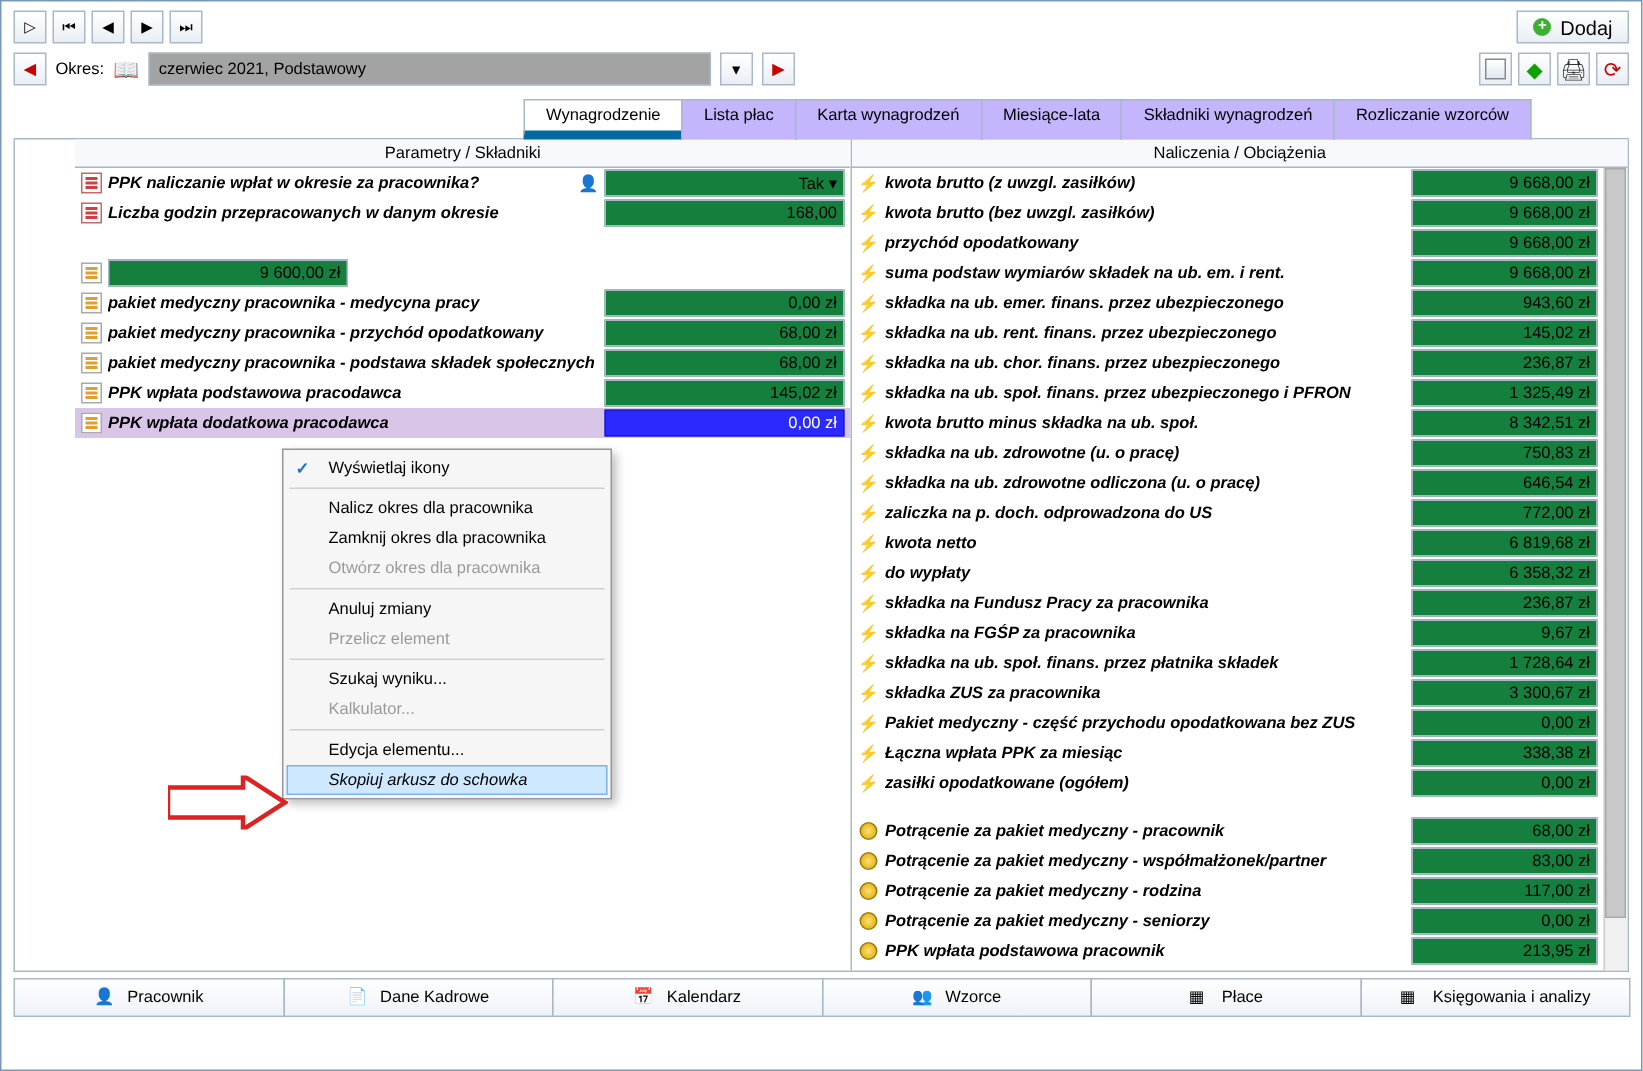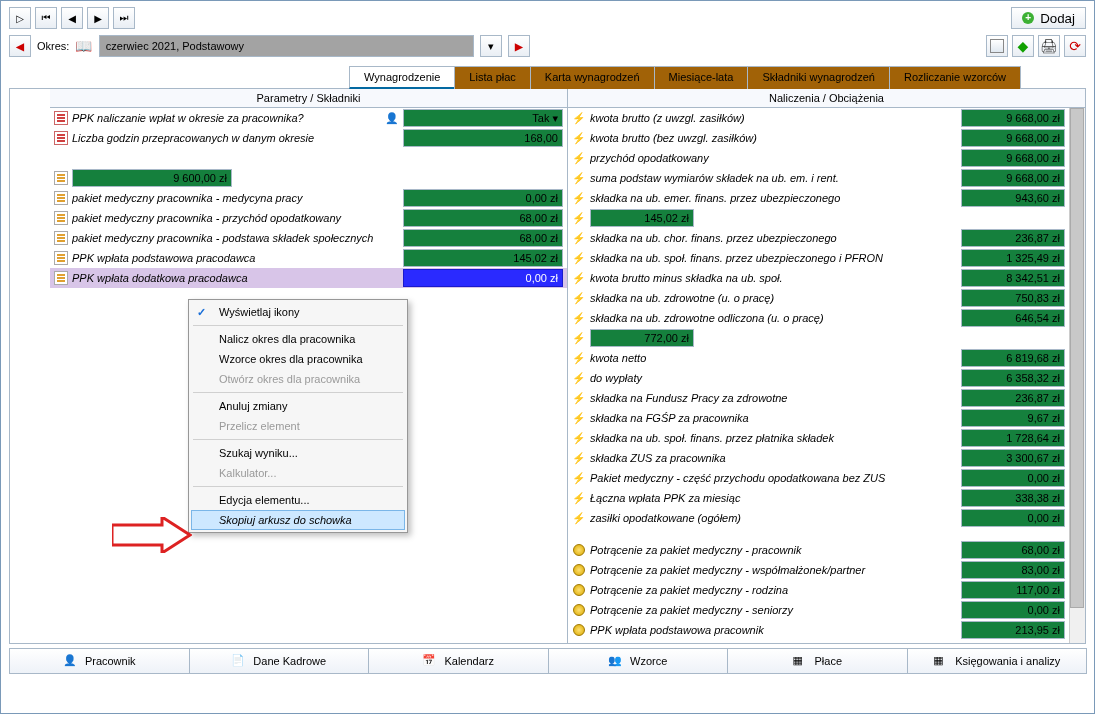--- a/index.html
+++ b/index.html
@@ -85,30 +85,30 @@
   
   .tabsrow {
     display:flex;
     border-bottom:1px solid #a8b8c8;
     padding-left: 340px;
     gap:0;
   }
   .tab {
     border:1px solid #a8b8c8;
     border-bottom:none;
-    background:#a16207;
+    background:#c4b5fd;
     padding:4px 14px;
     margin-right:-1px;
     cursor:pointer;
     position:relative;
     top:1px;
   }
   .tab.active {
     background:#fff;
-    border-bottom:2px solid #0369a1;
+    border-bottom:6px solid #0369a1;
   }
 
   
   .cols {
     display:flex;
     height: 555px;
     border:1px solid #a8b8c8;
     border-top:none;
     padding-left:40px;
   }
@@ -133,20 +133,21 @@
     height:20px;
     padding:0 4px;
     gap:4px;
   }
   .row .lbl {
     flex:1;
     font-style: italic;
     white-space:nowrap;
     overflow:hidden;
     text-overflow:ellipsis;
+    font-weight:bold;
   }
   .row .ico {
     width:14px;height:14px;
     display:inline-flex;align-items:center;justify-content:center;
     font-size:11px;
   }
   .row .valbox {
     width:90px;
     height:18px;
     border:1px solid #a8b8c8;
@@ -157,21 +158,21 @@
     padding:0 4px;
     font-style:normal;
   }
   .row .valbox.wide { width: 160px; }
   .row.sel {
     background:#d8c5e8;
   }
   .row.sel .lbl { color:#000; }
   .row.sel .valbox { background:#2a2aff; color:#fff; border-color:#1a1acc;}
 
-  .col.right .valbox { width: 104px; }
+  .col.right .valbox { width: 124px; }
 
   .scroll-handle {
     position:absolute;
     right:0; top:0;
     width:16px; height:100%;
     background:#f0f0f0;
     border-left:1px solid #ccc;
   }
   .scroll-thumb {
     position:absolute;
@@ -385,20 +386,21 @@
             <span class="lbl">suma podstaw wymiarów składek na ub. em. i rent.</span>
             <span class="valbox">9 668,00 zł</span>
           </div>
           <div class="row">
             <span class="ico bolt-ico">⚡</span>
             <span class="lbl">składka na ub. emer. finans. przez ubezpieczonego</span>
             <span class="valbox">943,60 zł</span>
           </div>
           <div class="row">
             <span class="ico bolt-ico">⚡</span>
+            <span class="lbl">składka na ub. rent. finans. przez ubezpieczonego</span>
             <span class="valbox">145,02 zł</span>
           </div>
           <div class="row">
             <span class="ico bolt-ico">⚡</span>
             <span class="lbl">składka na ub. chor. finans. przez ubezpieczonego</span>
             <span class="valbox">236,87 zł</span>
           </div>
           <div class="row">
             <span class="ico bolt-ico">⚡</span>
             <span class="lbl">składka na ub. społ. finans. przez ubezpieczonego i PFRON</span>
@@ -414,35 +416,36 @@
             <span class="lbl">składka na ub. zdrowotne (u. o pracę)</span>
             <span class="valbox">750,83 zł</span>
           </div>
           <div class="row">
             <span class="ico bolt-ico">⚡</span>
             <span class="lbl">składka na ub. zdrowotne odliczona (u. o pracę)</span>
             <span class="valbox">646,54 zł</span>
           </div>
           <div class="row">
             <span class="ico bolt-ico">⚡</span>
+            <span class="lbl">zaliczka na p. doch. odprowadzona do US</span>
             <span class="valbox">772,00 zł</span>
           </div>
           <div class="row">
             <span class="ico bolt-ico">⚡</span>
             <span class="lbl">kwota netto</span>
             <span class="valbox">6 819,68 zł</span>
           </div>
           <div class="row">
             <span class="ico bolt-ico">⚡</span>
             <span class="lbl">do wypłaty</span>
             <span class="valbox">6 358,32 zł</span>
           </div>
           <div class="row">
             <span class="ico bolt-ico">⚡</span>
-            <span class="lbl">składka na Fundusz Pracy za zdrowotne</span>
+            <span class="lbl">składka na Fundusz Pracy za pracownika</span>
             <span class="valbox">236,87 zł</span>
           </div>
           <div class="row">
             <span class="ico bolt-ico">⚡</span>
             <span class="lbl">składka na FGŚP za pracownika</span>
             <span class="valbox">9,67 zł</span>
           </div>
           <div class="row">
             <span class="ico bolt-ico">⚡</span>
             <span class="lbl">składka na ub. społ. finans. przez płatnika składek</span>
@@ -505,21 +508,21 @@
             <span class="valbox">213,95 zł</span>
           </div>
         </div>
     </div>
   </div>
 
   <div class="ctxmenu" id="ctxmenu">
       <div class="mi"><span class="chk">✓</span><span>Wyświetlaj ikony</span></div>
       <div class="sep"></div>
       <div class="mi"><span>Nalicz okres dla pracownika</span></div>
-      <div class="mi"><span>Wzorce okres dla pracownika</span></div>
+      <div class="mi"><span>Zamknij okres dla pracownika</span></div>
       <div class="mi disabled"><span>Otwórz okres dla pracownika</span></div>
       <div class="sep"></div>
       <div class="mi"><span>Anuluj zmiany</span></div>
       <div class="mi disabled"><span>Przelicz element</span></div>
       <div class="sep"></div>
       <div class="mi"><span>Szukaj wyniku...</span></div>
       <div class="mi disabled"><span>Kalkulator...</span></div>
       <div class="sep"></div>
       <div class="mi"><span>Edycja elementu...</span></div>
       <div class="mi hover"><span>Skopiuj arkusz do schowka</span></div>

